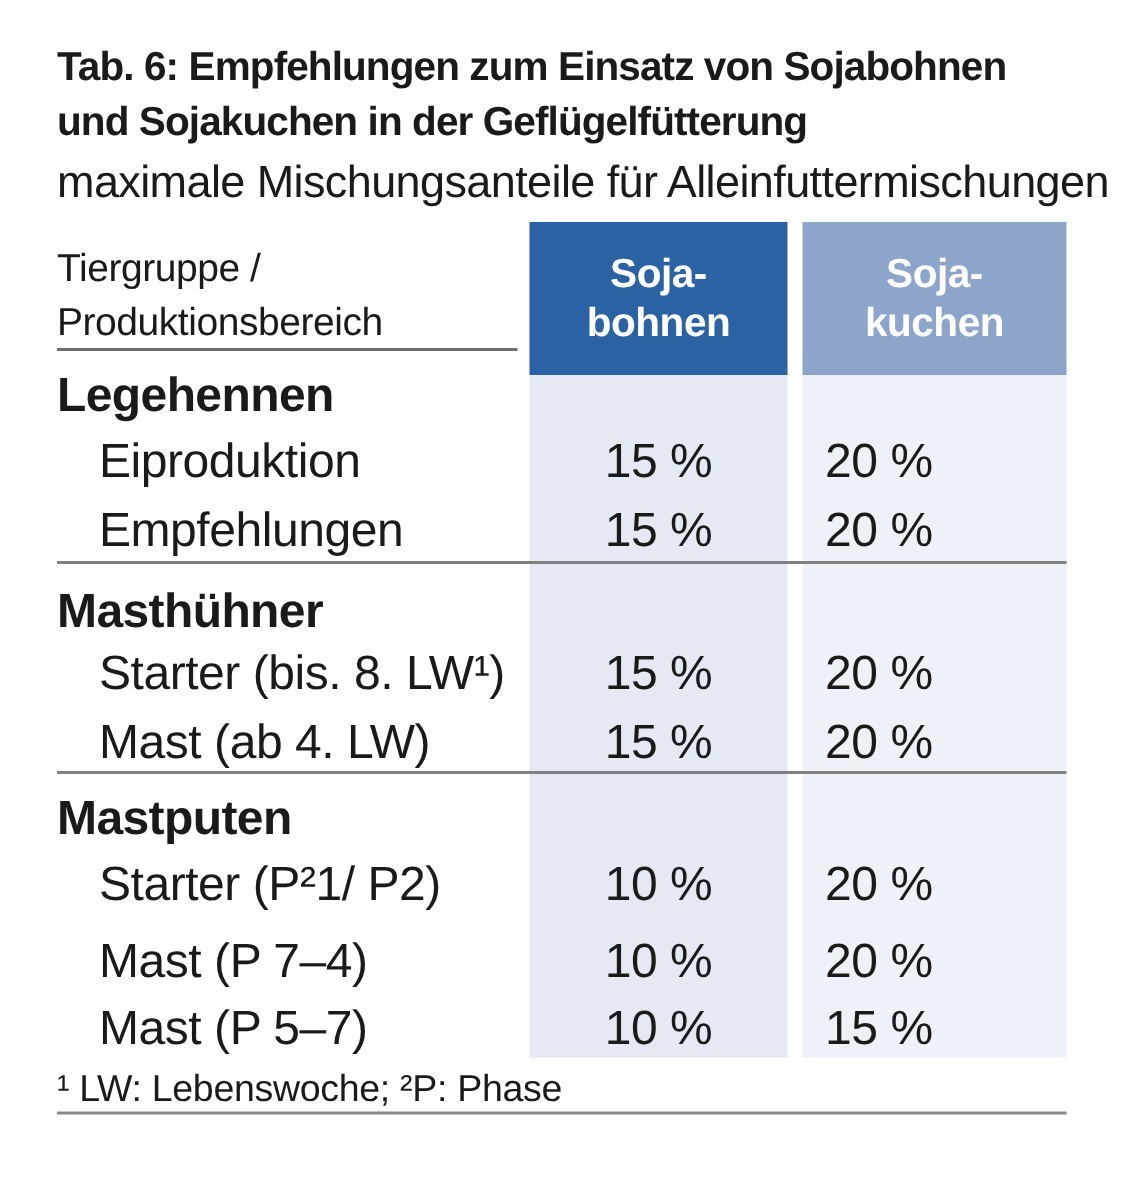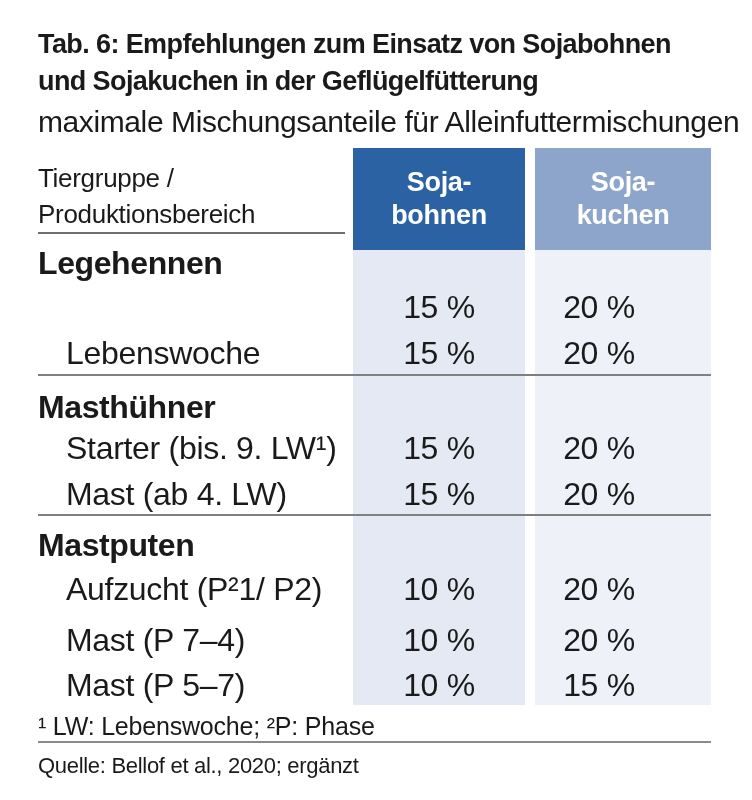--- a/index.html
+++ b/index.html
@@ -37,21 +37,21 @@
   .colbg2 { left:535px; width:176px; background:#eef1f8; }
   
   .rule { position:absolute; left:38px; width:673px; height:2px; background:#808080; z-index:2; }
   .rule-head { top:232px; width:307px; background:#6e6e6e; }
   
   .row { position:absolute; left:38px; width:673px; height:30px; font-size:32px; line-height:30px; letter-spacing:-0.3px; z-index:3; }
   .row .lbl { position:absolute; left:0; white-space:nowrap; }
   .row .lbl.ind { left:28px; }
   .row.sect .lbl { font-weight:bold; letter-spacing:-0.4px; }
   .row .v1 { position:absolute; left:315px; width:172px; text-align:center; }
-  .row .v2 { position:absolute; left:473px; width:176px; text-align:center; }
+  .row .v2 { position:absolute; left:512px; width:176px; text-align:left; }
   
   .footnote { position:absolute; left:38px; top:712px; font-size:25px; letter-spacing:-0.2px; }
   .rule-foot { top:741px; background:#8a8a8a; }
   .source { position:absolute; left:38px; top:753px; font-size:22px; letter-spacing:-0.3px; }
 </style>
 </head>
 <body>
 
 <div class="page">
 
@@ -76,61 +76,61 @@
   <div class="rowhead">
     <div>Tiergruppe /</div>
     <div>Produktionsbereich</div>
   </div>
   <div class="rule rule-head"></div>
 
   <div class="row sect" style="top:248px">
     <span class="lbl">Legehennen</span>
   </div>
   <div class="row" style="top:292px">
+    <span class="lbl ind">Eiproduktion</span>
     <span class="v1">15 %</span>
     <span class="v2">20 %</span>
   </div>
   <div class="row" style="top:338px">
-    <span class="lbl ind">Lebenswoche</span>
+    <span class="lbl ind">Empfehlungen</span>
     <span class="v1">15 %</span>
     <span class="v2">20 %</span>
   </div>
   <div class="rule" style="top:374px"></div>
 
   <div class="row sect" style="top:392px">
     <span class="lbl">Masthühner</span>
   </div>
   <div class="row" style="top:433px">
-    <span class="lbl ind">Starter (bis. 9. LW¹)</span>
+    <span class="lbl ind">Starter (bis. 8. LW¹)</span>
     <span class="v1">15 %</span>
     <span class="v2">20 %</span>
   </div>
   <div class="row" style="top:479px">
     <span class="lbl ind">Mast (ab 4. LW)</span>
     <span class="v1">15 %</span>
     <span class="v2">20 %</span>
   </div>
   <div class="rule" style="top:514px"></div>
 
   <div class="row sect" style="top:530px">
     <span class="lbl">Mastputen</span>
   </div>
   <div class="row" style="top:574px">
-    <span class="lbl ind">Aufzucht (P²1/ P2)</span>
+    <span class="lbl ind">Starter (P²1/ P2)</span>
     <span class="v1">10 %</span>
     <span class="v2">20 %</span>
   </div>
   <div class="row" style="top:625px">
     <span class="lbl ind">Mast (P 7–4)</span>
     <span class="v1">10 %</span>
     <span class="v2">20 %</span>
   </div>
   <div class="row" style="top:670px">
     <span class="lbl ind">Mast (P 5–7)</span>
     <span class="v1">10 %</span>
     <span class="v2">15 %</span>
   </div>
 
   <div class="footnote">¹ LW: Lebenswoche; ²P: Phase</div>
   <div class="rule rule-foot"></div>
-  <div class="source">Quelle: Bellof et al., 2020; ergänzt</div>
 
 </div>
 
 </body></html>

